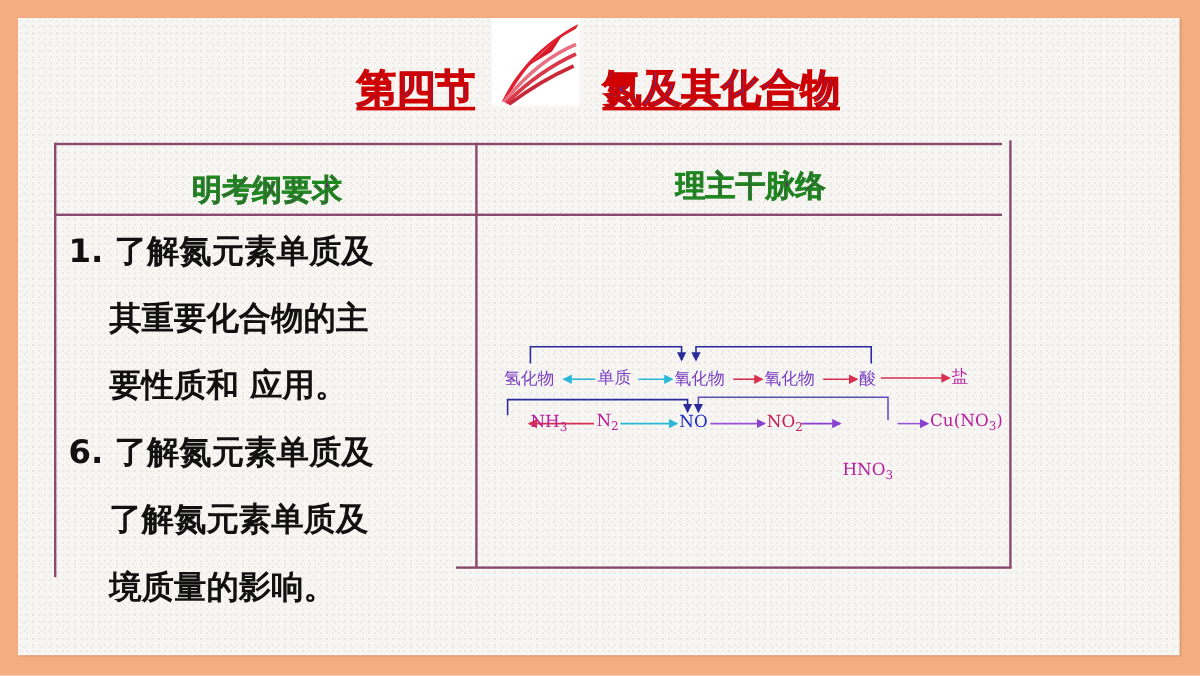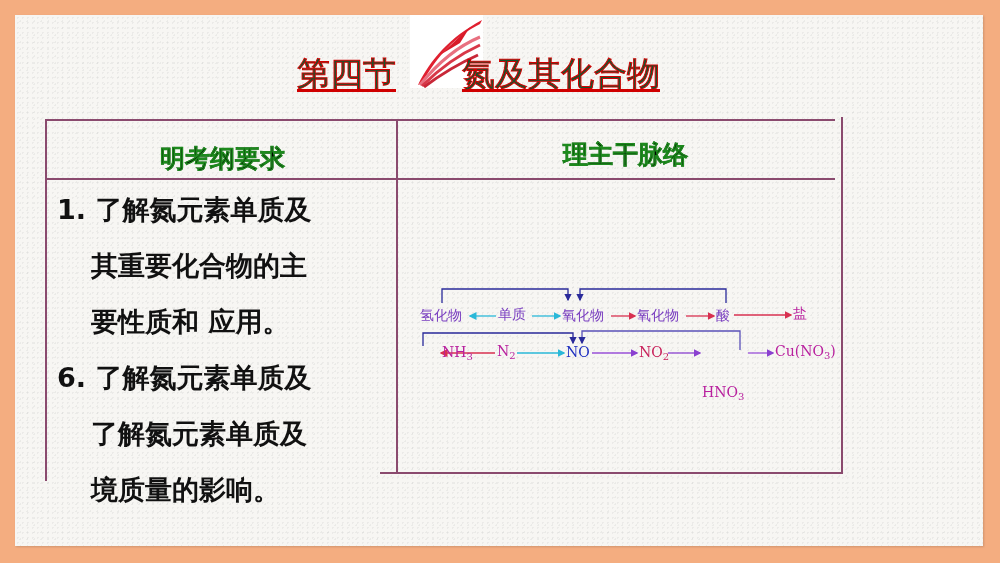--- a/index.html
+++ b/index.html
@@ -14,33 +14,33 @@
     background:#f7f6f3;
     background-image:
       radial-gradient(rgba(200,200,200,0.25) 1px, transparent 1px),
       radial-gradient(rgba(180,180,180,0.18) 1px, transparent 1px);
     background-size: 5px 5px, 7px 7px;
     background-position: 0 0, 2px 3px;
     box-shadow: 1px 1px 2px rgba(0,0,0,0.15);
   }
   .title-left, .title-right {
     position:absolute; top:52px; height:44px;
-    font-size:33px; font-weight:normal; color:#14532d;
+    font-size:33px; font-weight:bold; color:#1d4ed8;
     text-decoration:underline; text-decoration-thickness:3px; text-underline-offset:4px;
     letter-spacing:0px; line-height:44px;
     -webkit-text-stroke:1px #d00000;
   }
   .title-left { left:297px; }
-  .title-right { left:462px;text-align:center; }
+  .title-right { left:502px;text-align:center; }
   .logo-box {
     position:absolute; left:410px; top:15px; width:73px; height:73px; background:#ffffff;
   }
   .rule { position:absolute; background:#8a4a6e; }
   .hdr {
-    position:absolute; font-size:25px; font-weight:bold; color:#000000;
+    position:absolute; font-size:25px; font-weight:bold; color:#701a75;
     -webkit-text-stroke:0.5px #1d8a1d; white-space:nowrap;
   }
   .req {
     position:absolute; left:57px; font-size:27px; font-weight:bold; color:#111;
     line-height:56px; white-space:nowrap;
   }
   .req .ind { display:inline-block; width:34px; }
   .dg { position:absolute; font-family:"DejaVu Serif","Liberation Serif", serif; font-size:14px; white-space:nowrap; }
   .dg sub { font-size:10px; vertical-align:-3px; }
   .purple { color:#7a3fc0; }

